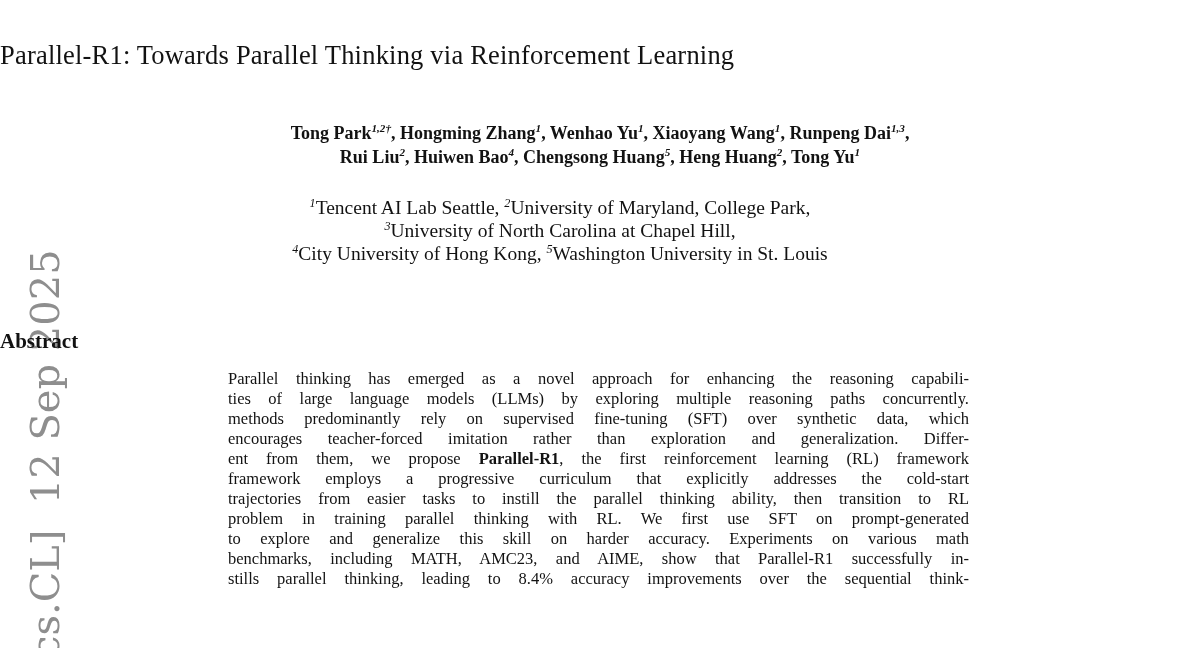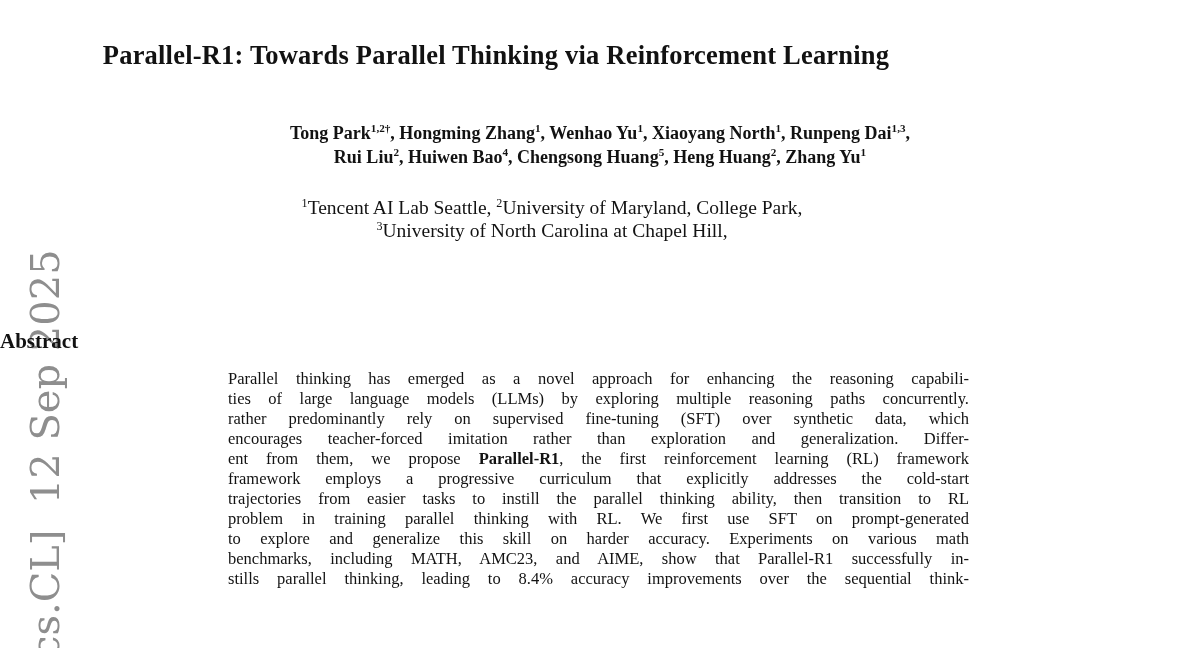--- a/index.html
+++ b/index.html
@@ -26,47 +26,48 @@
     font-size: 40px;
     white-space: pre;
     letter-spacing: 0px;
   }
   .title {
     position: absolute;
     left: 0;
     top: 40px;
     width: 992px;
     margin: 0;
-    text-align: center;
+    text-align: left;
     font-size: 26.5px;
-    font-weight: bold;
+    font-weight: normal;
     letter-spacing: 0.2px;
   }
   .authors {
     position: absolute;
     left: 0;
     top: 121px;
     width: 1200px;
     text-align: center;
     font-size: 18px;
     font-weight: bold;
     line-height: 24px;
   }
   .affils {
     position: absolute;
-    left: 4px;
+    left: 12px;
     top: 196px;
     width: 1096px;
     text-align: center;
     font-size: 19.5px;
     line-height: 23px;
   }
   sup {
     font-size: 0.62em;
     line-height: 0;
+    font-style: italic;
   }
   .abs-head {
     position: absolute;
     left: 0;
     top: 329px;
     width: 1084px;
     text-align: left;
     font-size: 21px;
     font-weight: bold;
   }
@@ -90,35 +91,36 @@
 </head>
 <body>
 
 <div class="page">
 
   <div class="watermark" style="color: rgb(142, 142, 142);">cs.CL]  12 Sep 2025</div>
 
   <h1 class="title">Parallel-R1: Towards Parallel Thinking via Reinforcement Learning</h1>
 
   <div class="authors">
-    <div class="author-line"><span>Tong Park</span><sup>1,2†</sup><span>, Hongming Zhang</span><sup>1</sup><span>, Wenhao Yu</span><sup>1</sup><span>, Xiaoyang North</span><sup>1</sup><span>, Runpeng Dai</span><sup>1,3</sup><span>,</span></div>
-    <div class="author-line"><span>Rui Liu</span><sup>2</sup><span>, Huiwen Bao</span><sup>4</sup><span>, Chengsong Huang</span><sup>5</sup><span>, Heng Huang</span><sup>2</sup><span>, Zhang Yu</span><sup>1</sup></div>
+    <div class="author-line"><span>Tong Park</span><sup>1,2†</sup><span>, Hongming Zhang</span><sup>1</sup><span>, Wenhao Yu</span><sup>1</sup><span>, Xiaoyang Wang</span><sup>1</sup><span>, Runpeng Dai</span><sup>1,3</sup><span>,</span></div>
+    <div class="author-line"><span>Rui Liu</span><sup>2</sup><span>, Huiwen Bao</span><sup>4</sup><span>, Chengsong Huang</span><sup>5</sup><span>, Heng Huang</span><sup>2</sup><span>, Tong Yu</span><sup>1</sup></div>
   </div>
 
   <div class="affils">
     <div class="affil-line"><sup>1</sup><span>Tencent AI Lab Seattle, </span><sup>2</sup><span>University of Maryland, College Park,</span></div>
     <div class="affil-line"><sup>3</sup><span>University of North Carolina at Chapel Hill,</span></div>
+    <div class="affil-line"><sup>4</sup><span>City University of Hong Kong, </span><sup>5</sup><span>Washington University in St. Louis</span></div>
   </div>
 
   <div class="abs-head">Abstract</div>
 
   <div class="abs-body">
     <div class="abs-line"><span>Parallel thinking has emerged as a novel approach for enhancing the reasoning capabili-</span></div>
     <div class="abs-line"><span>ties of large language models (LLMs) by exploring multiple reasoning paths concurrently.</span></div>
-    <div class="abs-line"><span>rather predominantly rely on supervised fine-tuning (SFT) over synthetic data, which</span></div>
+    <div class="abs-line"><span>methods predominantly rely on supervised fine-tuning (SFT) over synthetic data, which</span></div>
     <div class="abs-line"><span>encourages teacher-forced imitation rather than exploration and generalization. Differ-</span></div>
     <div class="abs-line"><span>ent from them, we propose </span><b>Parallel-R1</b><span>, the first reinforcement learning (RL) framework</span></div>
     <div class="abs-line"><span>framework employs a progressive curriculum that explicitly addresses the cold-start</span></div>
     <div class="abs-line"><span>trajectories from easier tasks to instill the parallel thinking ability, then transition to RL</span></div>
     <div class="abs-line"><span>problem in training parallel thinking with RL. We first use SFT on prompt-generated</span></div>
     <div class="abs-line"><span>to explore and generalize this skill on harder accuracy. Experiments on various math</span></div>
     <div class="abs-line"><span>benchmarks, including MATH, AMC23, and AIME, show that Parallel-R1 successfully in-</span></div>
     <div class="abs-line"><span>stills parallel thinking, leading to 8.4% accuracy improvements over the sequential think-</span></div>
   </div>
 

